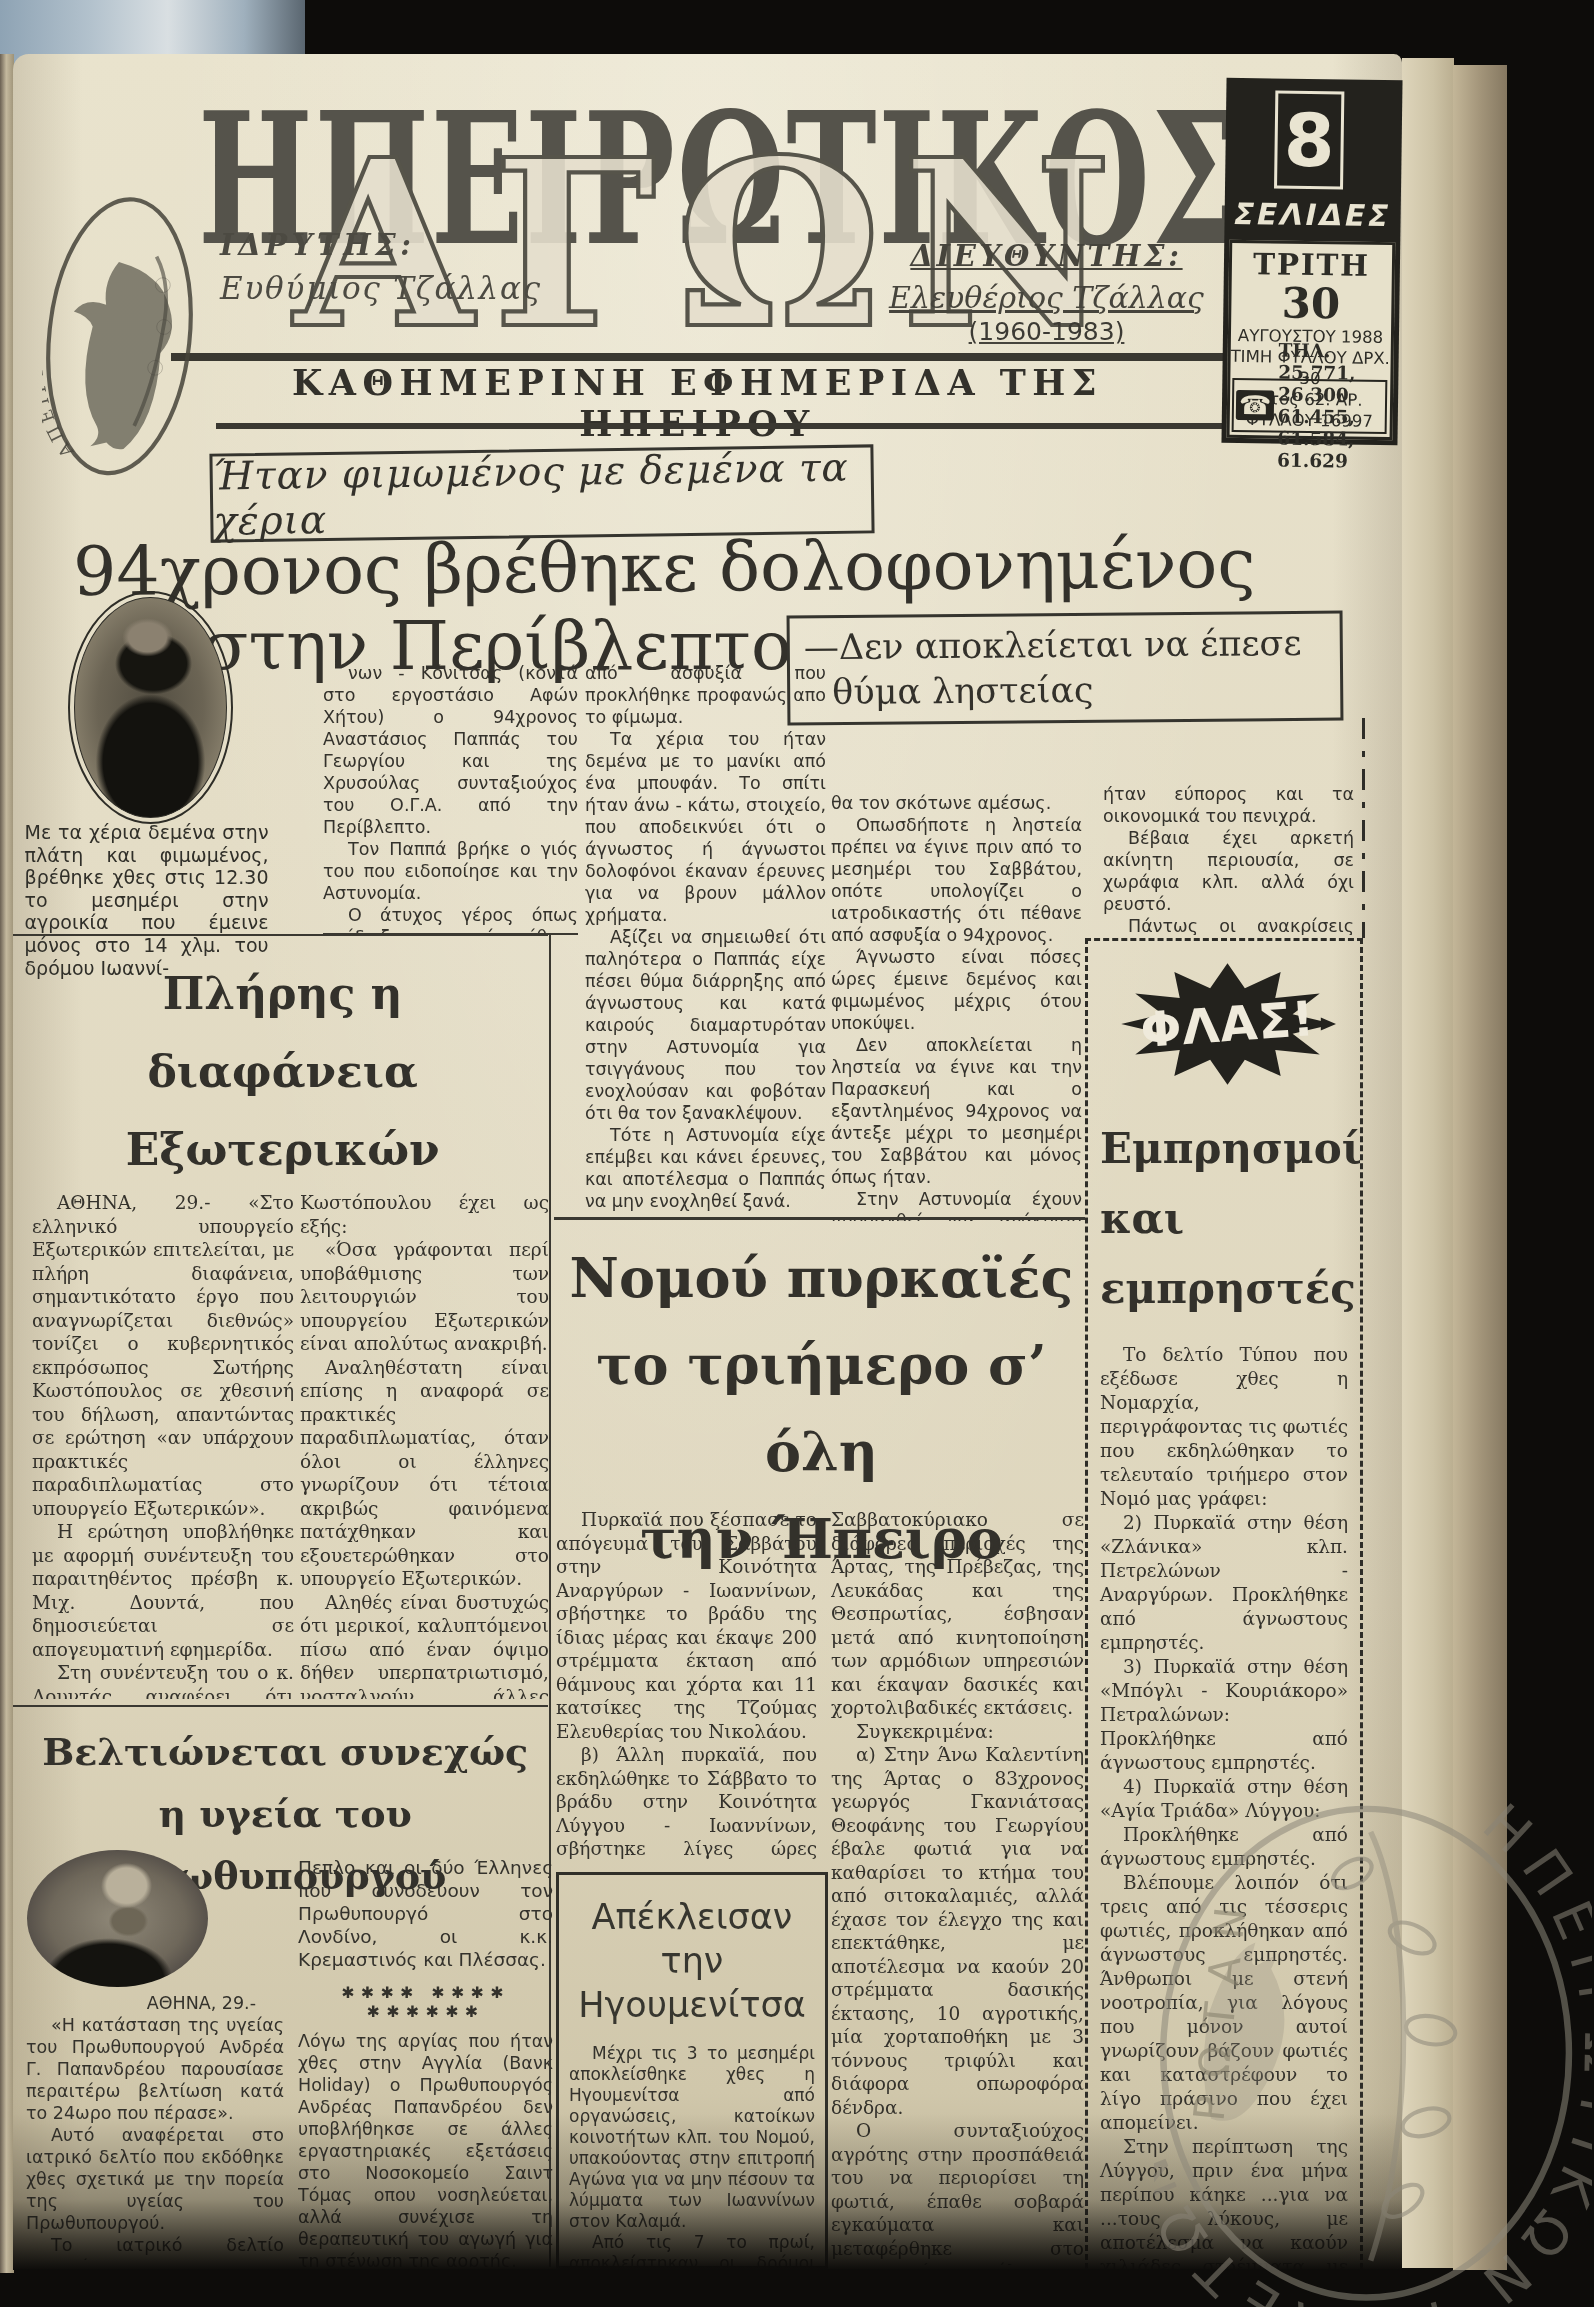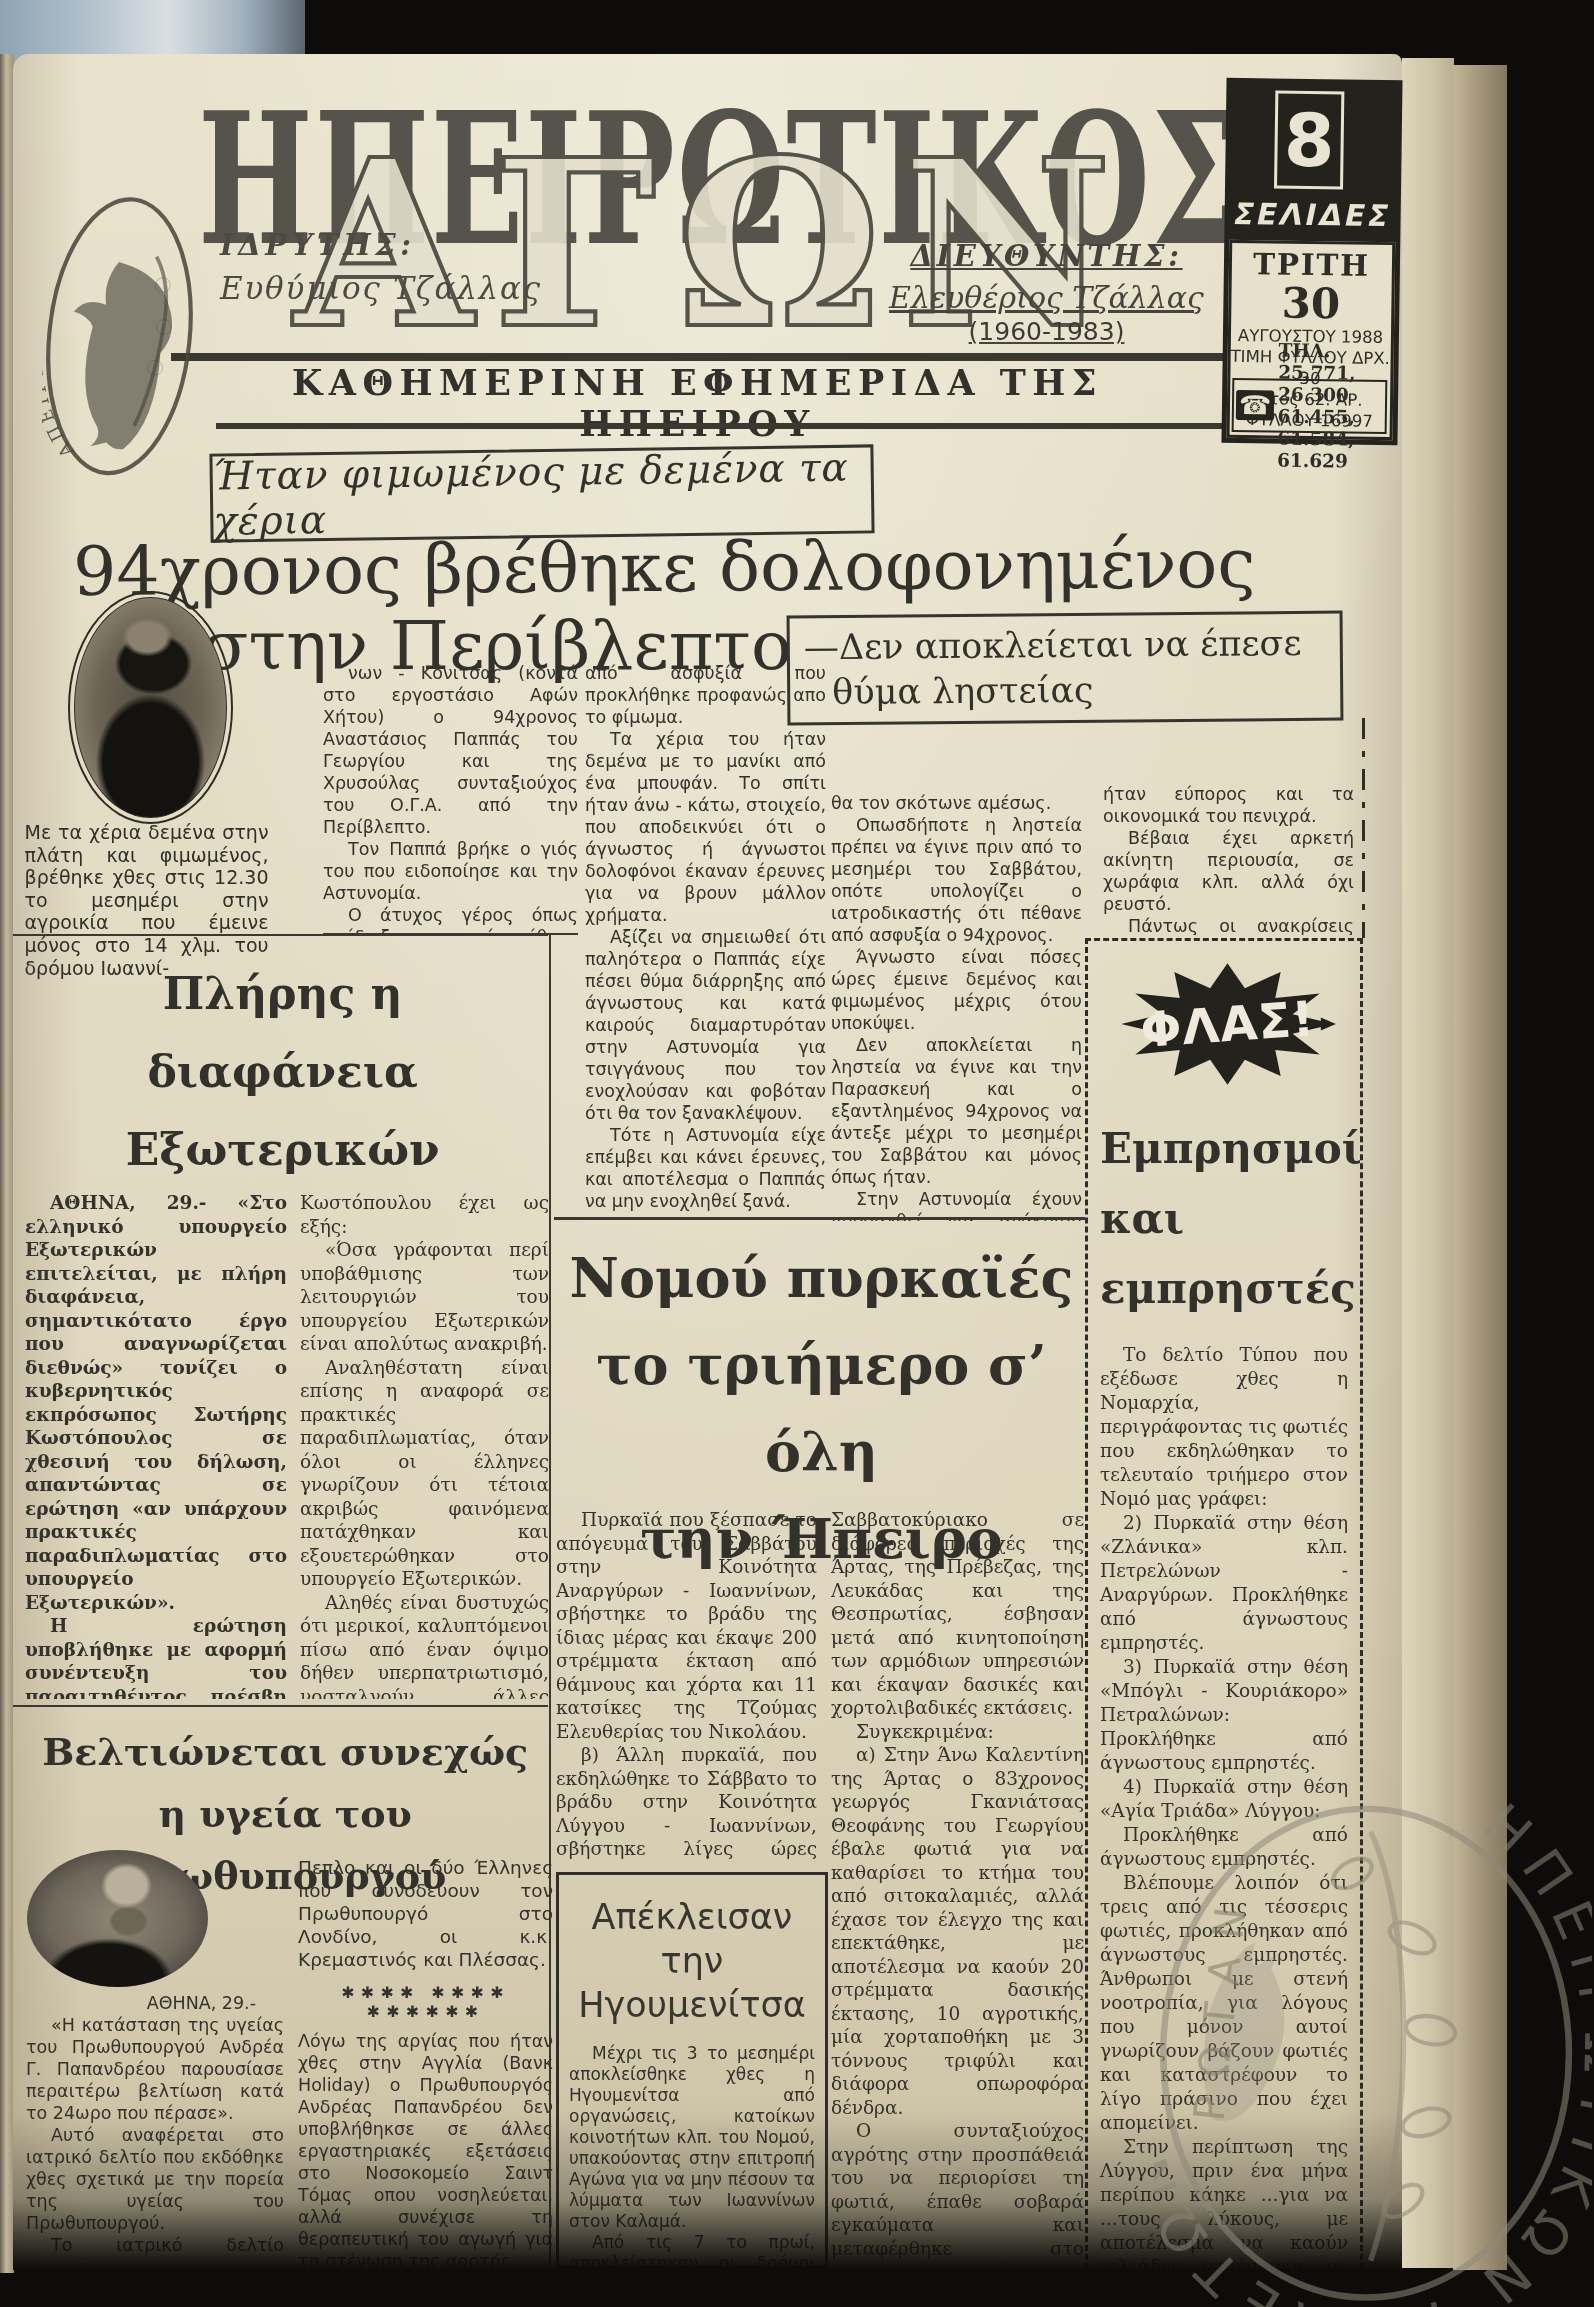--- a/index.html
+++ b/index.html
@@ -102,21 +102,21 @@
 
   
   .rule-left-h   { left:0px;    top:880px; width:535px; height:2.3px; }
   .rule-mid-h    { left:541px; top:1163px; width:531px; height:2.8px; }
   .rule-left-h2  { left:0px;    top:1651px; width:535px; height:2.3px; }
   .rule-vert     { left:536px; top:880px; width:1.8px;  height:1333px; }
 
   
   .transp-head { left:9.2px; top:901px; width:521px; text-align:center;
     font-family:"DejaVu Serif","Liberation Serif",serif; font-weight:bold; font-size:44px; line-height:78px; color:#33312b; }
-  .transp-c1 { left:12px;  top:1137px; width:262px; height:508px; overflow:hidden;font-weight:bold; }
+  .transp-c1 { left:19px;  top:1137px; width:262px; height:508px; overflow:hidden; }
   .transp-c2 { left:287px; top:1137px; width:249px; height:508px; overflow:hidden; }
 
   
   .fires-head { left:541px; top:1181px; width:535px; text-align:center;
     font-family:"DejaVu Serif","Liberation Serif",serif; font-weight:bold; font-size:54px; line-height:87px; color:#33312b; }
   .fires-c1 { left:543px; top:1454px; width:261px; height:351px; overflow:hidden; }
   .fires-c2 { left:818px; top:1454px; width:253px; height:757px; overflow:hidden; }
 
   
   .pm-head { left:9.2px; top:1667px; width:526px; text-align:center;

